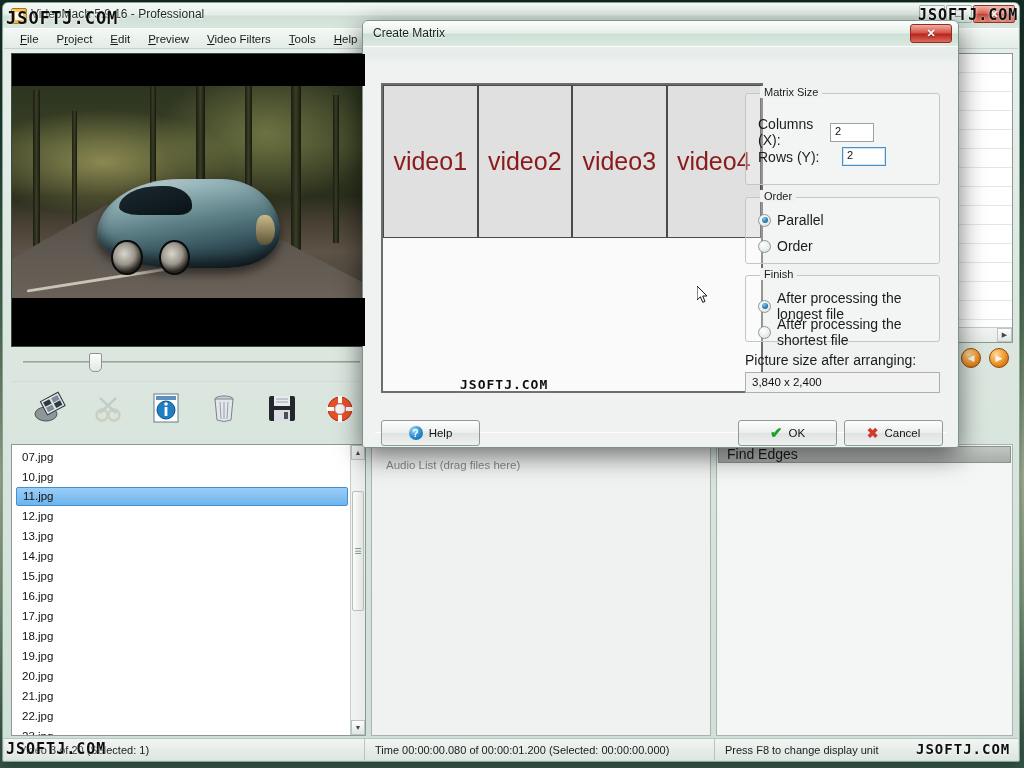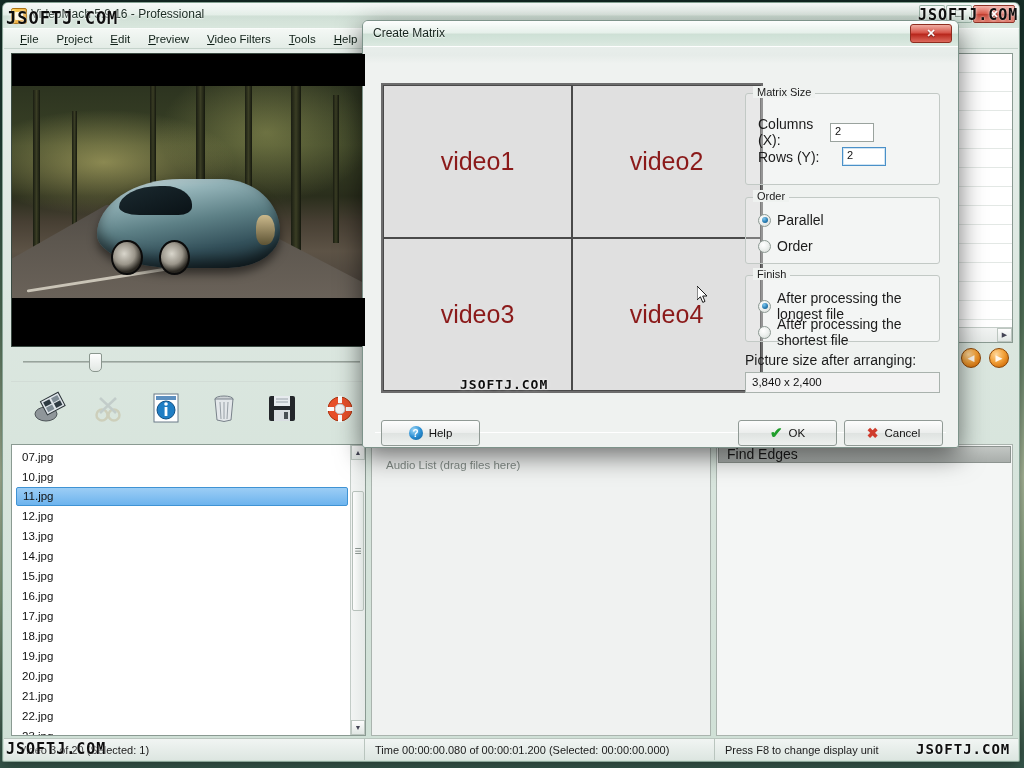--- a/index.html
+++ b/index.html
@@ -254,35 +254,35 @@
     background: linear-gradient(180deg,#f0aea3 0%,#d6554a 45%,#b8271c 55%,#dd6a5d 100%);
     border:1px solid #8e2d20; border-radius:3px;
     display:flex; align-items:center; justify-content:center;
     color:#fff; font-weight:bold; font-size:11px; text-shadow:0 1px 1px rgba(0,0,0,.45);
   }
   .dlg-body { position:absolute; left:0; right:0; top:26px; bottom:0; }
 
   .matrix-preview {
     position:absolute; left:18px; top:36px; width:382px; height:310px;
     background:#fafafa; border:2px solid #6d6d6d;
-    display:grid; grid-template-columns:1fr 1fr; grid-template-rows:1fr 1fr;
+    display:grid; grid-template-columns:1fr 1fr 1fr 1fr; grid-template-rows:1fr 1fr;
   }
   .mcell {
     background:#e0e0e0; border:1px solid #4a4a4a;
     display:flex; align-items:center; justify-content:center;
     color:#8b1a1a; font-size:25px;
     font-family:"Liberation Sans", sans-serif;
   }
 
   .group {
     position:absolute; border:1px solid #c2c9c5; border-radius:3px;
     background: rgba(255,255,255,.28);
   }
   .group > .legend {
-    position:absolute; left:7px; top:-8px; padding:0 4px;
+    position:absolute; left:14px; top:-8px; padding:0 4px;
     background:#eff2f0; font-size:11px; color:#1b1b1b;
   }
   .row { position:absolute; display:flex; align-items:center; }
   .lbl { font-size:14px; color:#1b1b1b; }
   .tbox {
     width:44px; height:19px; background:#fff; border:1px solid #9aa39e;
     font-size:11px; color:#111; padding:1px 0 0 4px;
   }
   .tbox.focus { border:1px solid #4a90c8; box-shadow:inset 0 0 0 1px #cfe4f3; }
   .radio { display:flex; align-items:center; gap:6px; margin:0; }

